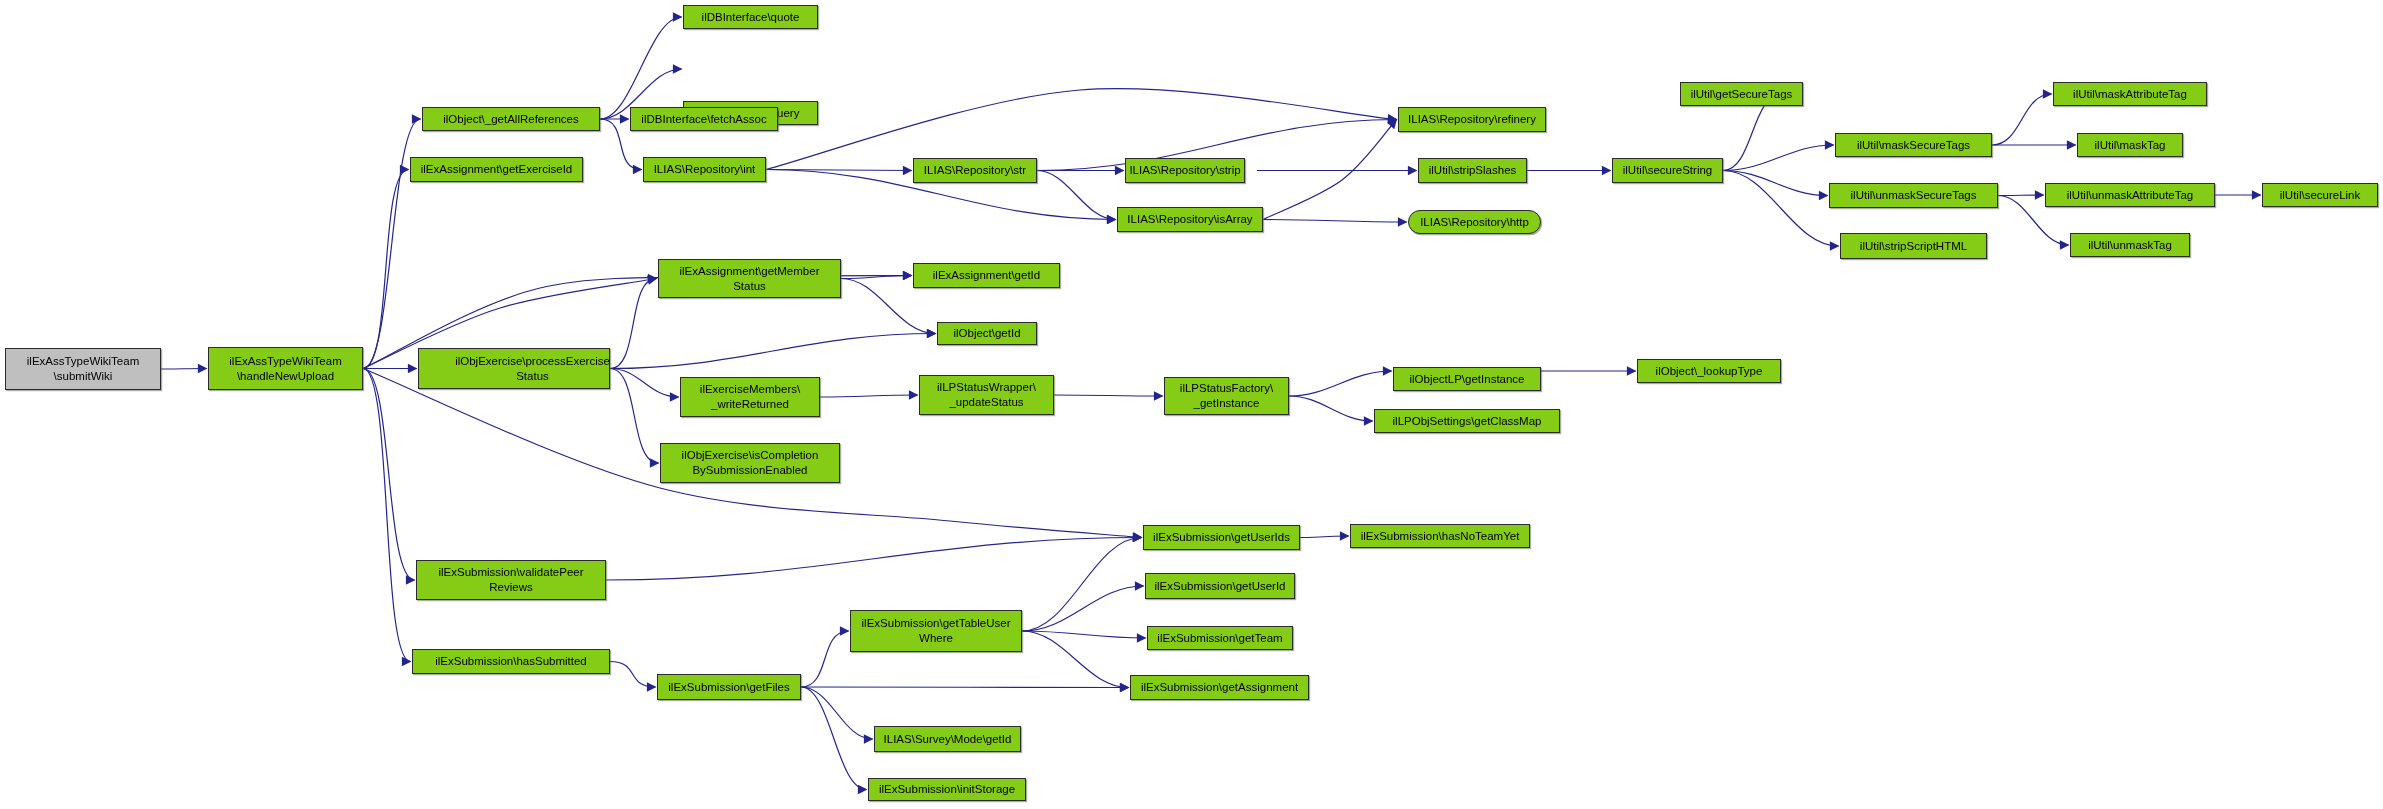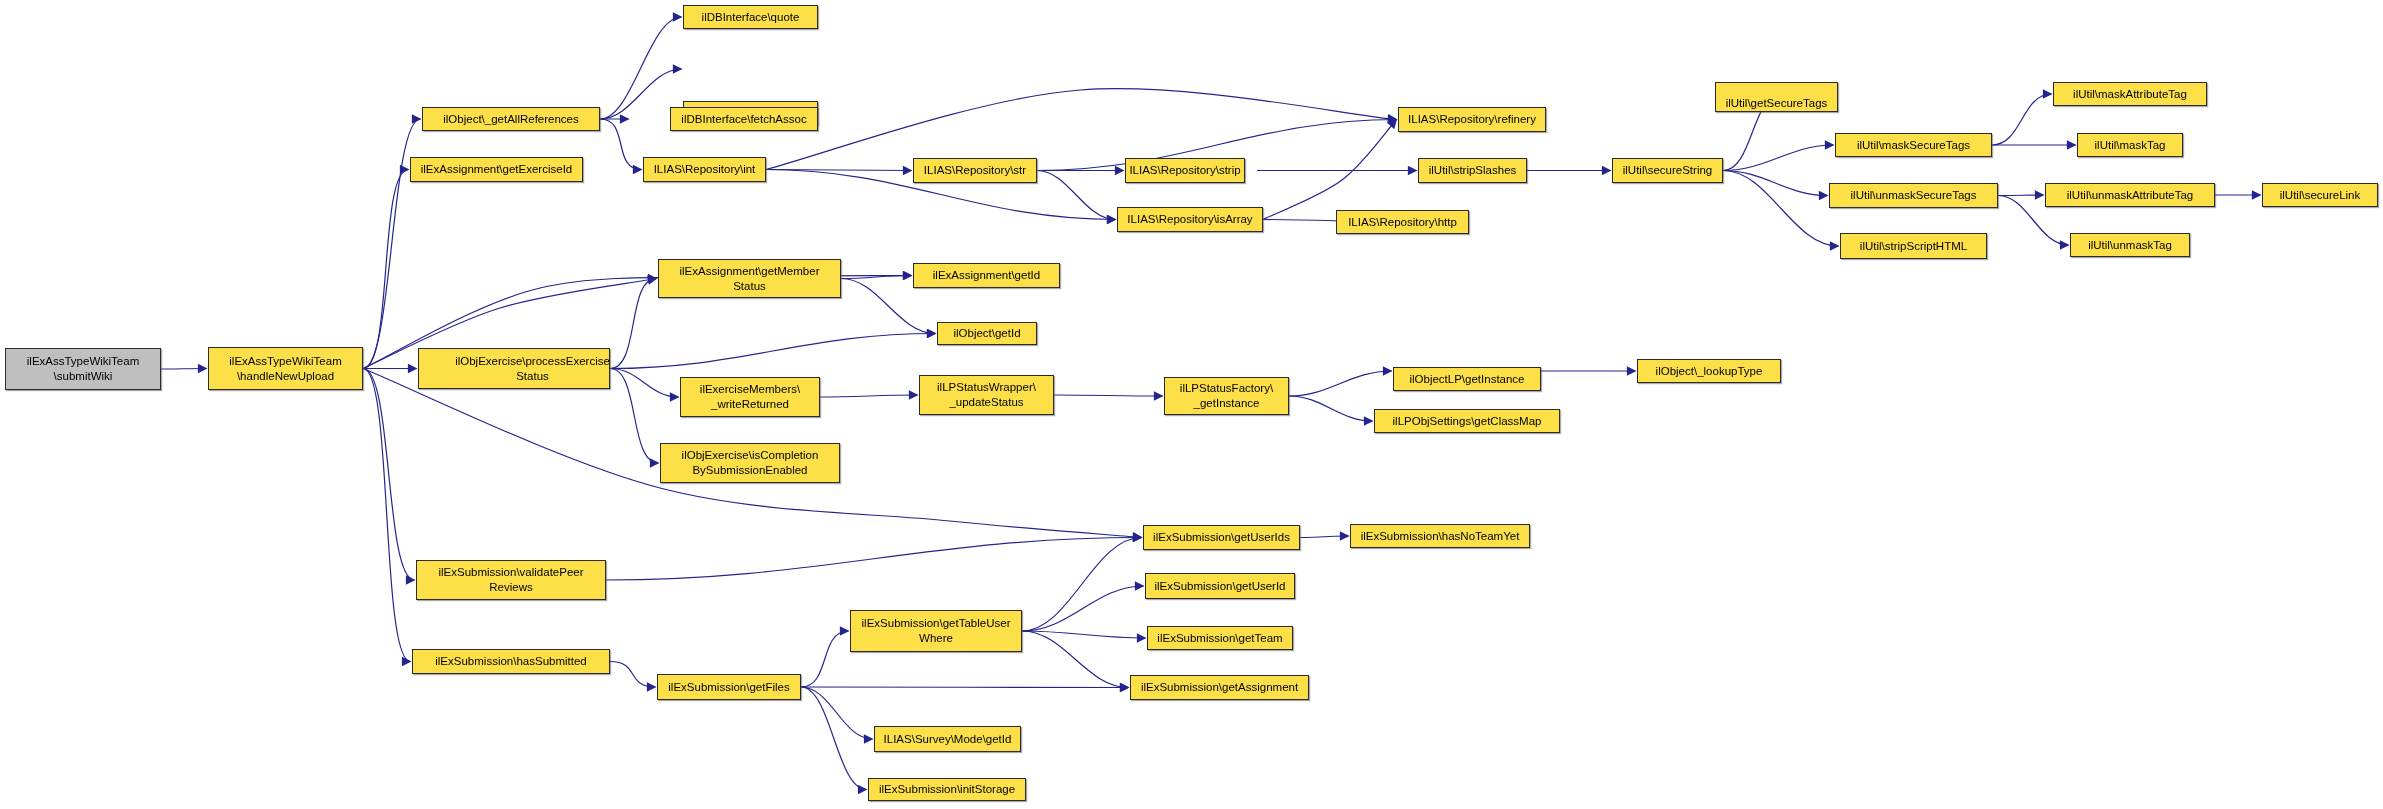--- a/index.html
+++ b/index.html
@@ -13,21 +13,21 @@
   }
   #edge-layer {
     position: absolute;
     left: 0; top: 0;
     width: 2383px; height: 809px;
     z-index: 1;
   }
   .node {
     position: absolute;
     box-sizing: border-box;
-    background: #fde047;
+    background: #84cc16;
     border: 1.4px solid #2b2b2b;
     box-shadow: 1.2px 1.2px 0 rgba(100,100,100,0.55);
     display: flex;
     flex-direction: column;
     align-items: center;
     justify-content: center;
     font-size: 11.5px;
     line-height: 15px;
     color: #000000;
     white-space: nowrap;
@@ -113,21 +113,21 @@
     </div>
     <div class="node" title="ilObject\_getAllReferences" style="left: 422px; top: 107px; width: 178px; height: 24px;">
       <div class="node-line">ilObject\_getAllReferences</div>
     </div>
     <div class="node" title="ilDBInterface\quote" style="left: 683px; top: 5px; width: 135px; height: 24px;">
       <div class="node-line">ilDBInterface\quote</div>
     </div>
     <div class="node" title="ilDBInterface\query" style="left: 683px; top: 57px; width: 135px; height: 24px; margin-top: 44px;">
       <div class="node-line">ilDBInterface\query</div>
     </div>
-    <div class="node" title="ilDBInterface\fetchAssoc" style="left: 630px; top: 107px; width: 148px; height: 24px; margin-left: 40px;">
+    <div class="node" title="ilDBInterface\fetchAssoc" style="left: 630px; top: 107px; width: 148px; height: 24px;">
       <div class="node-line">ilDBInterface\fetchAssoc</div>
     </div>
     <div class="node" title="ilExAssignment\getExerciseId" style="left: 410px; top: 157px; width: 173px; height: 25px;">
       <div class="node-line">ilExAssignment\getExerciseId</div>
     </div>
     <div class="node" title="ILIAS\Repository\int" style="left: 643px; top: 157px; width: 123px; height: 25px;">
       <div class="node-line">ILIAS\Repository\int</div>
     </div>
     <div class="node" title="ILIAS\Repository\str" style="left: 913px; top: 158px; width: 124px; height: 25px;">
       <div class="node-line">ILIAS\Repository\str</div>
@@ -137,27 +137,27 @@
     </div>
     <div class="node" title="ILIAS\Repository\isArray" style="left: 1117px; top: 207px; width: 146px; height: 25px;">
       <div class="node-line">ILIAS\Repository\isArray</div>
     </div>
     <div class="node" title="ILIAS\Repository\refinery" style="left: 1398px; top: 107px; width: 148px; height: 25px;">
       <div class="node-line">ILIAS\Repository\refinery</div>
     </div>
     <div class="node" title="ilUtil\stripSlashes" style="left: 1418px; top: 158px; width: 109px; height: 25px;">
       <div class="node-line">ilUtil\stripSlashes</div>
     </div>
-    <div class="node" title="ILIAS\Repository\http" style="left: 1336px; top: 210px; width: 133px; height: 24px;">
+    <div class="node" title="ILIAS\Repository\http" style="left: 1408px; top: 210px; width: 133px; height: 24px; border-radius: 12px;">
       <div class="node-line">ILIAS\Repository\http</div>
     </div>
     <div class="node" title="ilUtil\secureString" style="left: 1612px; top: 158px; width: 111px; height: 25px;">
       <div class="node-line">ilUtil\secureString</div>
     </div>
-    <div class="node" title="ilUtil\getSecureTags" style="left: 1715px; top: 82px; width: 123px; height: 30px; justify-content: flex-end;">
+    <div class="node" title="ilUtil\getSecureTags" style="left: 1680px; top: 82px; width: 123px; height: 24px;">
       <div class="node-line">ilUtil\getSecureTags</div>
     </div>
     <div class="node" title="ilUtil\maskSecureTags" style="left: 1835px; top: 133px; width: 157px; height: 24px;">
       <div class="node-line">ilUtil\maskSecureTags</div>
     </div>
     <div class="node" title="ilUtil\unmaskSecureTags" style="left: 1829px; top: 183px; width: 169px; height: 25px;">
       <div class="node-line">ilUtil\unmaskSecureTags</div>
     </div>
     <div class="node" title="ilUtil\stripScriptHTML" style="left: 1840px; top: 233px; width: 147px; height: 26px;">
       <div class="node-line">ilUtil\stripScriptHTML</div>

